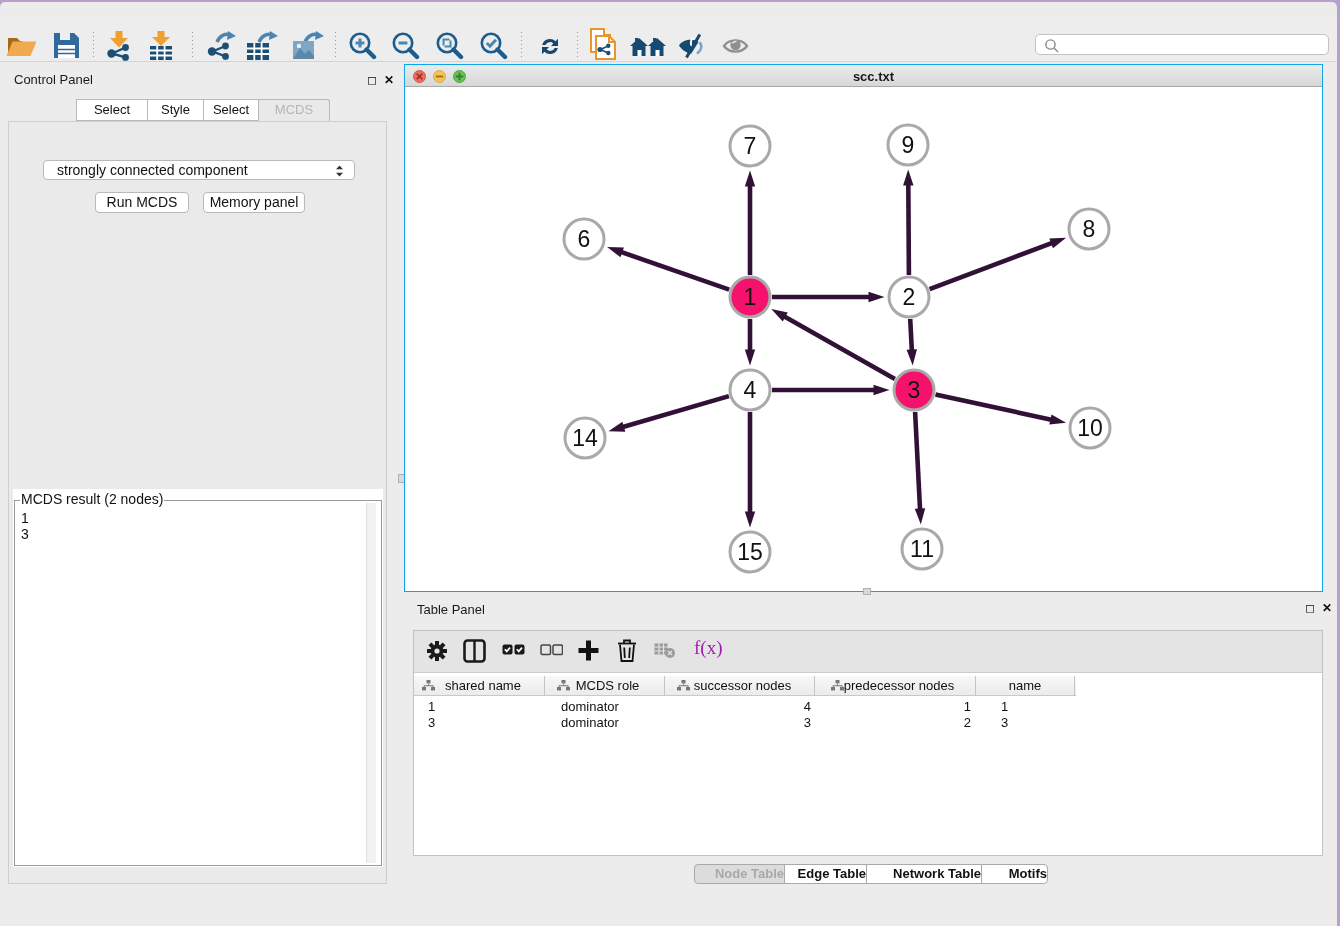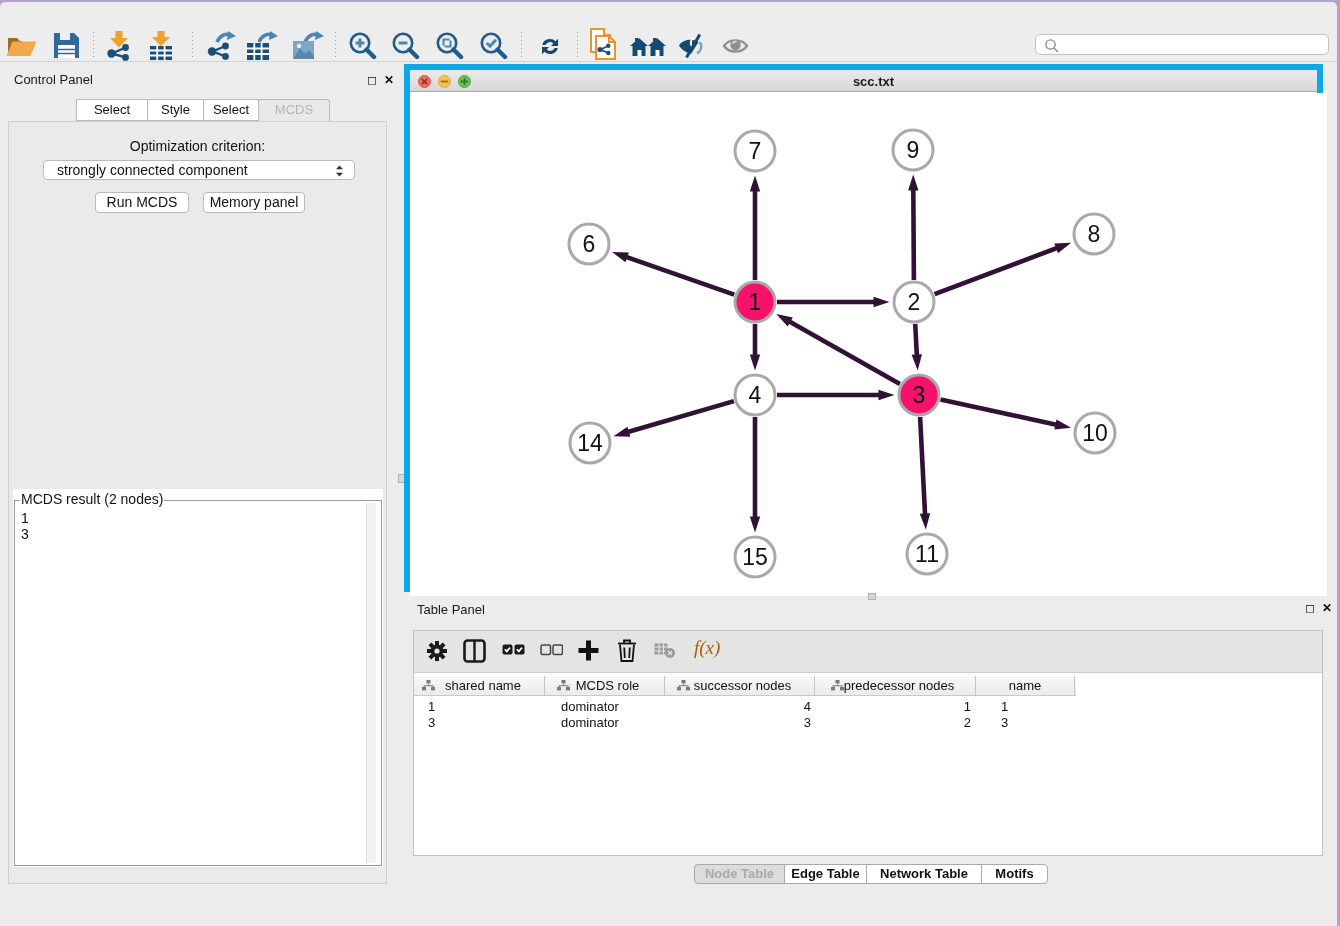--- a/index.html
+++ b/index.html
@@ -40,21 +40,21 @@
 #resultbox { position:absolute; left:4px; top:367px; width:370px; height:378px; background:#fff; }
 #resultborder { position:absolute; left:1px; top:11px; width:368px; height:366px;
   border:1px solid #9a9a9a; }
 #resultlabel { position:absolute; left:7px; top:2px; background:#fff; padding:0 1px;
   font-size:14px; color:#111; }
 #resulttext { position:absolute; left:8px; top:21px; font-size:14px; color:#111; line-height:16px; }
 #rscroll { position:absolute; right:7px; top:14px; width:10px; height:360px;
   background:#f2f2f2; border-left:1px solid #e0e0e0; }
 
 #netwin { position:absolute; left:404px; top:62px; width:919px; height:528px;
-  border:6px solid #0ea5e9; background:#fff; }
+  border:1px solid #0ea5e9; background:#fff; }
 #nettitle { position:absolute; left:0; top:0; width:100%; height:22px;
   background:linear-gradient(#ebebeb,#d7d7d7); border-bottom:1px solid #a8a8a8; }
 #nettitle b { position:absolute; left:10px; width:100%; text-align:center; top:4px;
   font-size:13px; font-weight:bold; color:#1a1a1a; }
 .mtl { position:absolute; top:4.5px; width:13px; height:13px; border-radius:50%; }
 #netcanvas { position:absolute; left:0; top:23px; width:917px; height:503px; background:#fff; }
 
 #tpanel { position:absolute; left:404px; top:595px; width:928px; height:291px; }
 #tphead span { position:absolute; left:13px; top:5px; font-size:13px; color:#1a1a1a; }
 #tbox { position:absolute; left:9px; top:33px; width:910px; height:226px;
@@ -62,21 +62,21 @@
 #ttoolbar { position:absolute; left:0; top:0; width:908px; height:42px;
   background:#e4e4e4; border-bottom:1px solid #cdcdcd; }
 #thead { position:absolute; left:0; top:45px; width:662px; height:20px;
   background:linear-gradient(#f8f8f8,#ebebeb); border-bottom:1px solid #c9c9c9; }
 .hcell { position:absolute; top:0; height:20px; border-right:1px solid #c4c4c4;
   font-size:13px; color:#111; text-align:center; line-height:19px; }
 .hicon { position:absolute; left:8px; top:4px; }
 .trow { position:absolute; font-size:13px; color:#111; height:16px; }
 #ttabs { position:absolute; left:0; top:267px; width:100%; height:20px; }
 .ttab { position:absolute; top:0; height:20px; border:1px solid #a9a9a9; background:#fff;
-  font-size:13px; font-weight:bold; color:#111; text-align:center; line-height:18px; }
+  font-size:13px; font-weight:bold; color:#111; text-align:right; line-height:18px; }
 
 #statusbar { position:absolute; left:0; top:886px; width:1337px; height:35px;
   border-top:1px solid #d0d0d0; }
 #memhold { position:absolute; left:1256px; top:8px; width:70px; height:22px;
   background:#fdfdfd; border:1px solid #b9b9b9; border-radius:4px; font-size:12px;
   color:#111; text-align:center; line-height:20px; }
 #listbtn { position:absolute; left:11px; top:8px; width:27px; height:24px;
   background:#fdfdfd; border:1px solid #b9b9b9; border-radius:4px; }
 svg { display:block; }
 </style></head>
@@ -207,21 +207,20 @@
       <div class="fbtn" style="left:363px">◻</div>
       <div class="fbtn" style="left:380px; font-weight:bold">✕</div>
     </div>
     <div id="cptabs">
       <div class="ctab" style="left:0; width:72px">Select</div>
       <div class="ctab" style="left:71px; width:57px">Style</div>
       <div class="ctab" style="left:127px; width:56px">Select</div>
       <div class="ctab" style="left:182px; width:72px; background:#e9e9e9; color:#b5b5b5; border-bottom-color:#e9e9e9; height:24px; border-radius:3px 3px 0 0">MCDS</div>
     </div>
     <div id="cpcontent">
-      <div id="optlabel">Optimization criterion:</div>
       <div id="optsel">strongly connected component
         <svg width="11" height="14" style="position:absolute; right:9px; top:3px" viewBox="0 0 11 14">
           <path d="M2 5.2 L5.5 1.5 L9 5.2 Z M2 8.8 L5.5 12.5 L9 8.8 Z" fill="#333"></path>
         </svg>
       </div>
       <div class="btn" style="left:86px; top:70px; width:94px">Run MCDS</div>
       <div class="btn" style="left:194px; top:70px; width:102px">Memory panel</div>
       <div id="resultbox">
         <div id="resultborder"></div>
         <div id="resultlabel">MCDS result (2 nodes)</div>
@@ -344,21 +343,21 @@
             <path d="M7 5 V2.5 H13 V5"></path>
             <path d="M7.2 9.5 L7.8 20 M12.8 9.5 L12.2 20"></path>
           </g>
         </svg>
         <svg class="abs" style="left:240px;top:12px" width="22" height="15" viewBox="0 0 22 15">
           <rect x="0.5" y="0.5" width="13" height="11" fill="#9a9a9a"></rect>
           <path d="M0.5 4 h13 M0.5 8 h13 M5 0.5 v11 M9.5 0.5 v11" stroke="#e4e4e4" stroke-width="1.2"></path>
           <circle cx="16" cy="10" r="5" fill="#9a9a9a"></circle>
           <path d="M14 8 l4 4 M18 8 l-4 4" stroke="#e4e4e4" stroke-width="1.4"></path>
         </svg>
-        <div class="abs" style="left:280px;top:6px; font-family:'Liberation Serif',serif; font-style:italic; font-size:19px; color:#a16207">f(x)</div>
+        <div class="abs" style="left:280px;top:6px; font-family:'Liberation Serif',serif; font-size:19px; color:#a21caf">f(x)</div>
       </div>
       <div id="thead">
         <div class="hcell" style="left:0; width:131px; text-indent:8px">shared name
           <svg class="hicon" width="13" height="11" viewBox="0 0 13 11">
               <g fill="#777">
                 <rect x="4.5" y="0" width="4" height="3.4"></rect>
                 <rect x="0" y="7" width="4" height="3.4"></rect>
                 <rect x="9" y="7" width="4" height="3.4"></rect>
                 <path d="M6.2 3.4 h0.9 v2 h-0.9z M1.7 5.2 h9.8 v1 h-9.8z M1.7 5.2 h0.9 v2 h-0.9 z M10.6 5.2 h0.9 v2 h-0.9z"></path>
               </g>

